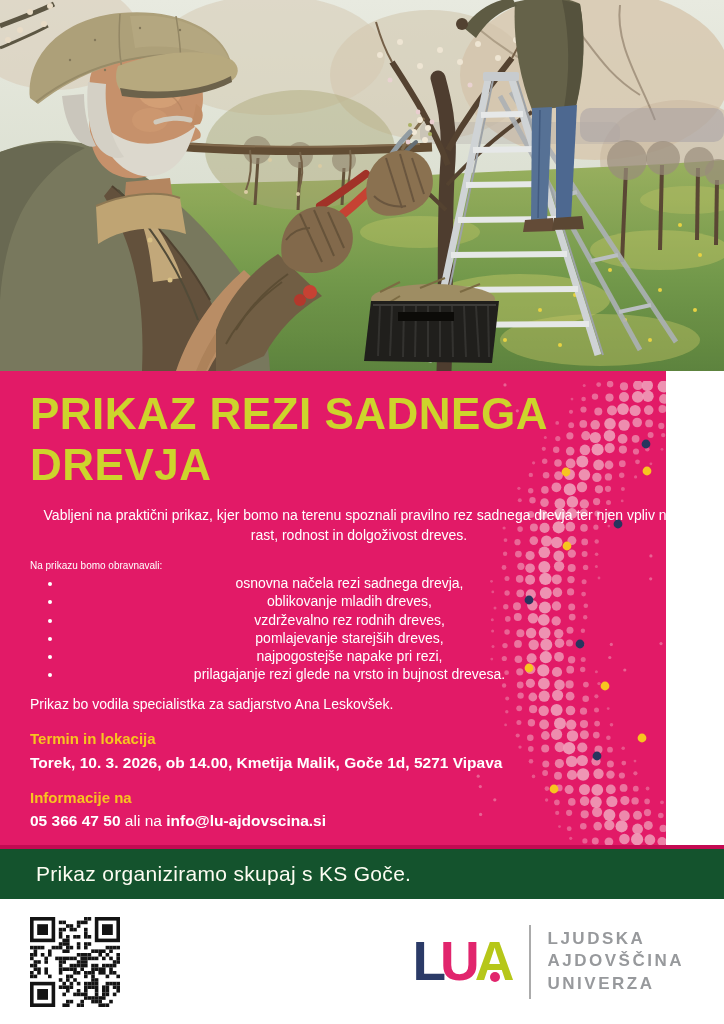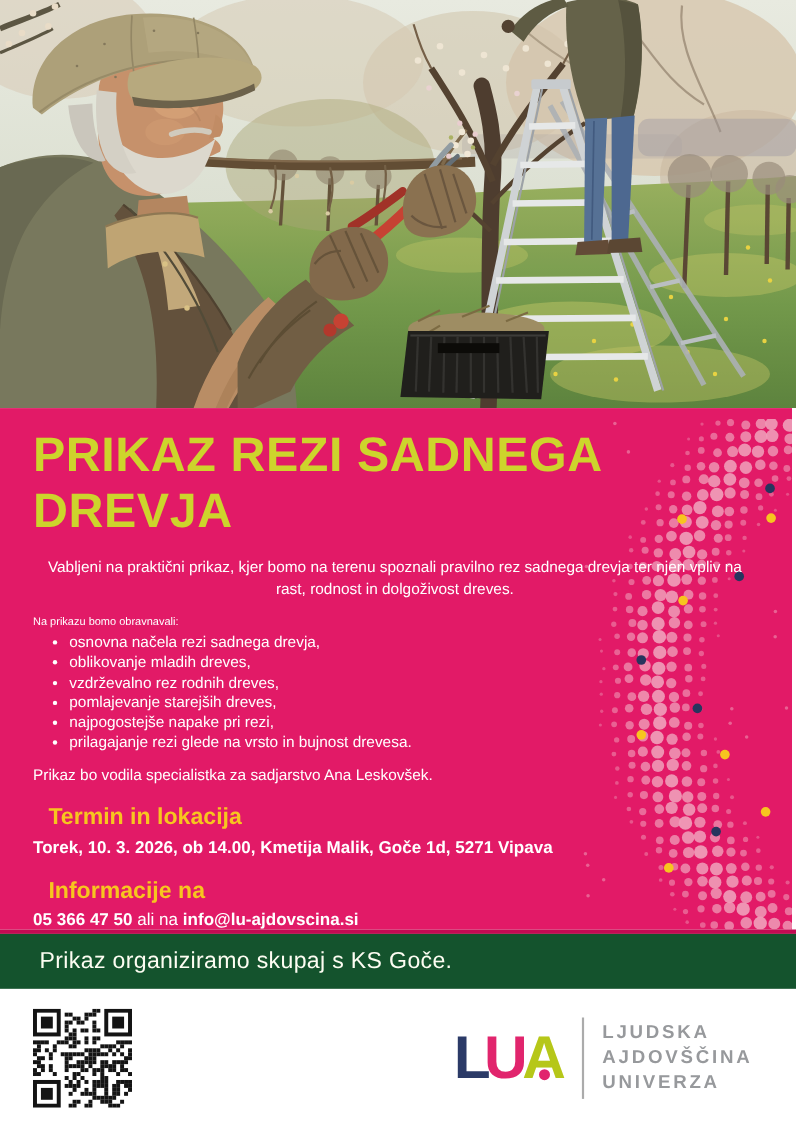--- a/index.html
+++ b/index.html
@@ -6,35 +6,35 @@
   .poster{
     position:relative;width:724px;height:1024px;margin:0 auto;
     background:#fff;overflow:hidden;
     font-family:"Liberation Sans",sans-serif;
   }
   
   .photo{position:absolute;top:0;left:0;width:724px;height:371px;overflow:hidden;}
   .photo svg{display:block;width:724px;height:371px;}
   
   .pink-section{
-    position:absolute;top:371px;left:0;width:720px;height:474px;
+    position:absolute;top:371px;left:0;width:666px;height:474px;
     background:#e21a67;color:#fff;overflow:hidden;
   }
   .dots-svg{position:absolute;right:0;top:10px;width:190px;height:464px;z-index:1;}
   .pink-content{position:relative;z-index:2;padding:18px 30px 0 30px;}
   .poster-title{
     margin:0 0 15px 0;font-size:44px;line-height:1.15;font-weight:bold;
     color:#cdd42c;letter-spacing:0.5px;
   }
   .intro{margin:0;font-size:14px;line-height:1.45;width:658px;text-align:center;}
   .list-intro{margin:13px 0 0 0;font-size:10px;line-height:1.35;}
   .topics{margin:2px 0 0 0;padding:0 0 0 33px;list-style:disc;}
-  .topics li{font-size:14px;line-height:1.3;}
+  .topics li{font-size:14px;line-height:1.3;text-align:center;}
   .leader{margin:12px 0 0 0;font-size:14px;line-height:1.35;}
-  .gold-heading{margin:15px 0 0 14px;font-size:21px;font-weight:bold;color:#f7c51f;line-height:1.3;}
+  .gold-heading{margin:15px 0 0 0;font-size:15px;font-weight:bold;color:#f7c51f;line-height:1.3;}
   .bold-line{margin:4px 0 0 0;font-size:15.5px;font-weight:bold;line-height:1.3;}
   .contact .sep{font-weight:normal;}
   
   .crimson-line{position:absolute;top:845px;left:0;width:724px;height:4px;background:#c30a52;}
   .green-bar{
     position:absolute;top:849px;left:0;width:724px;height:50px;background:#14532d;
     display:flex;align-items:center;padding-left:36px;box-sizing:border-box;
   }
   .green-bar span{font-size:21px;color:#fdfdf2;letter-spacing:0.3px;}
   

